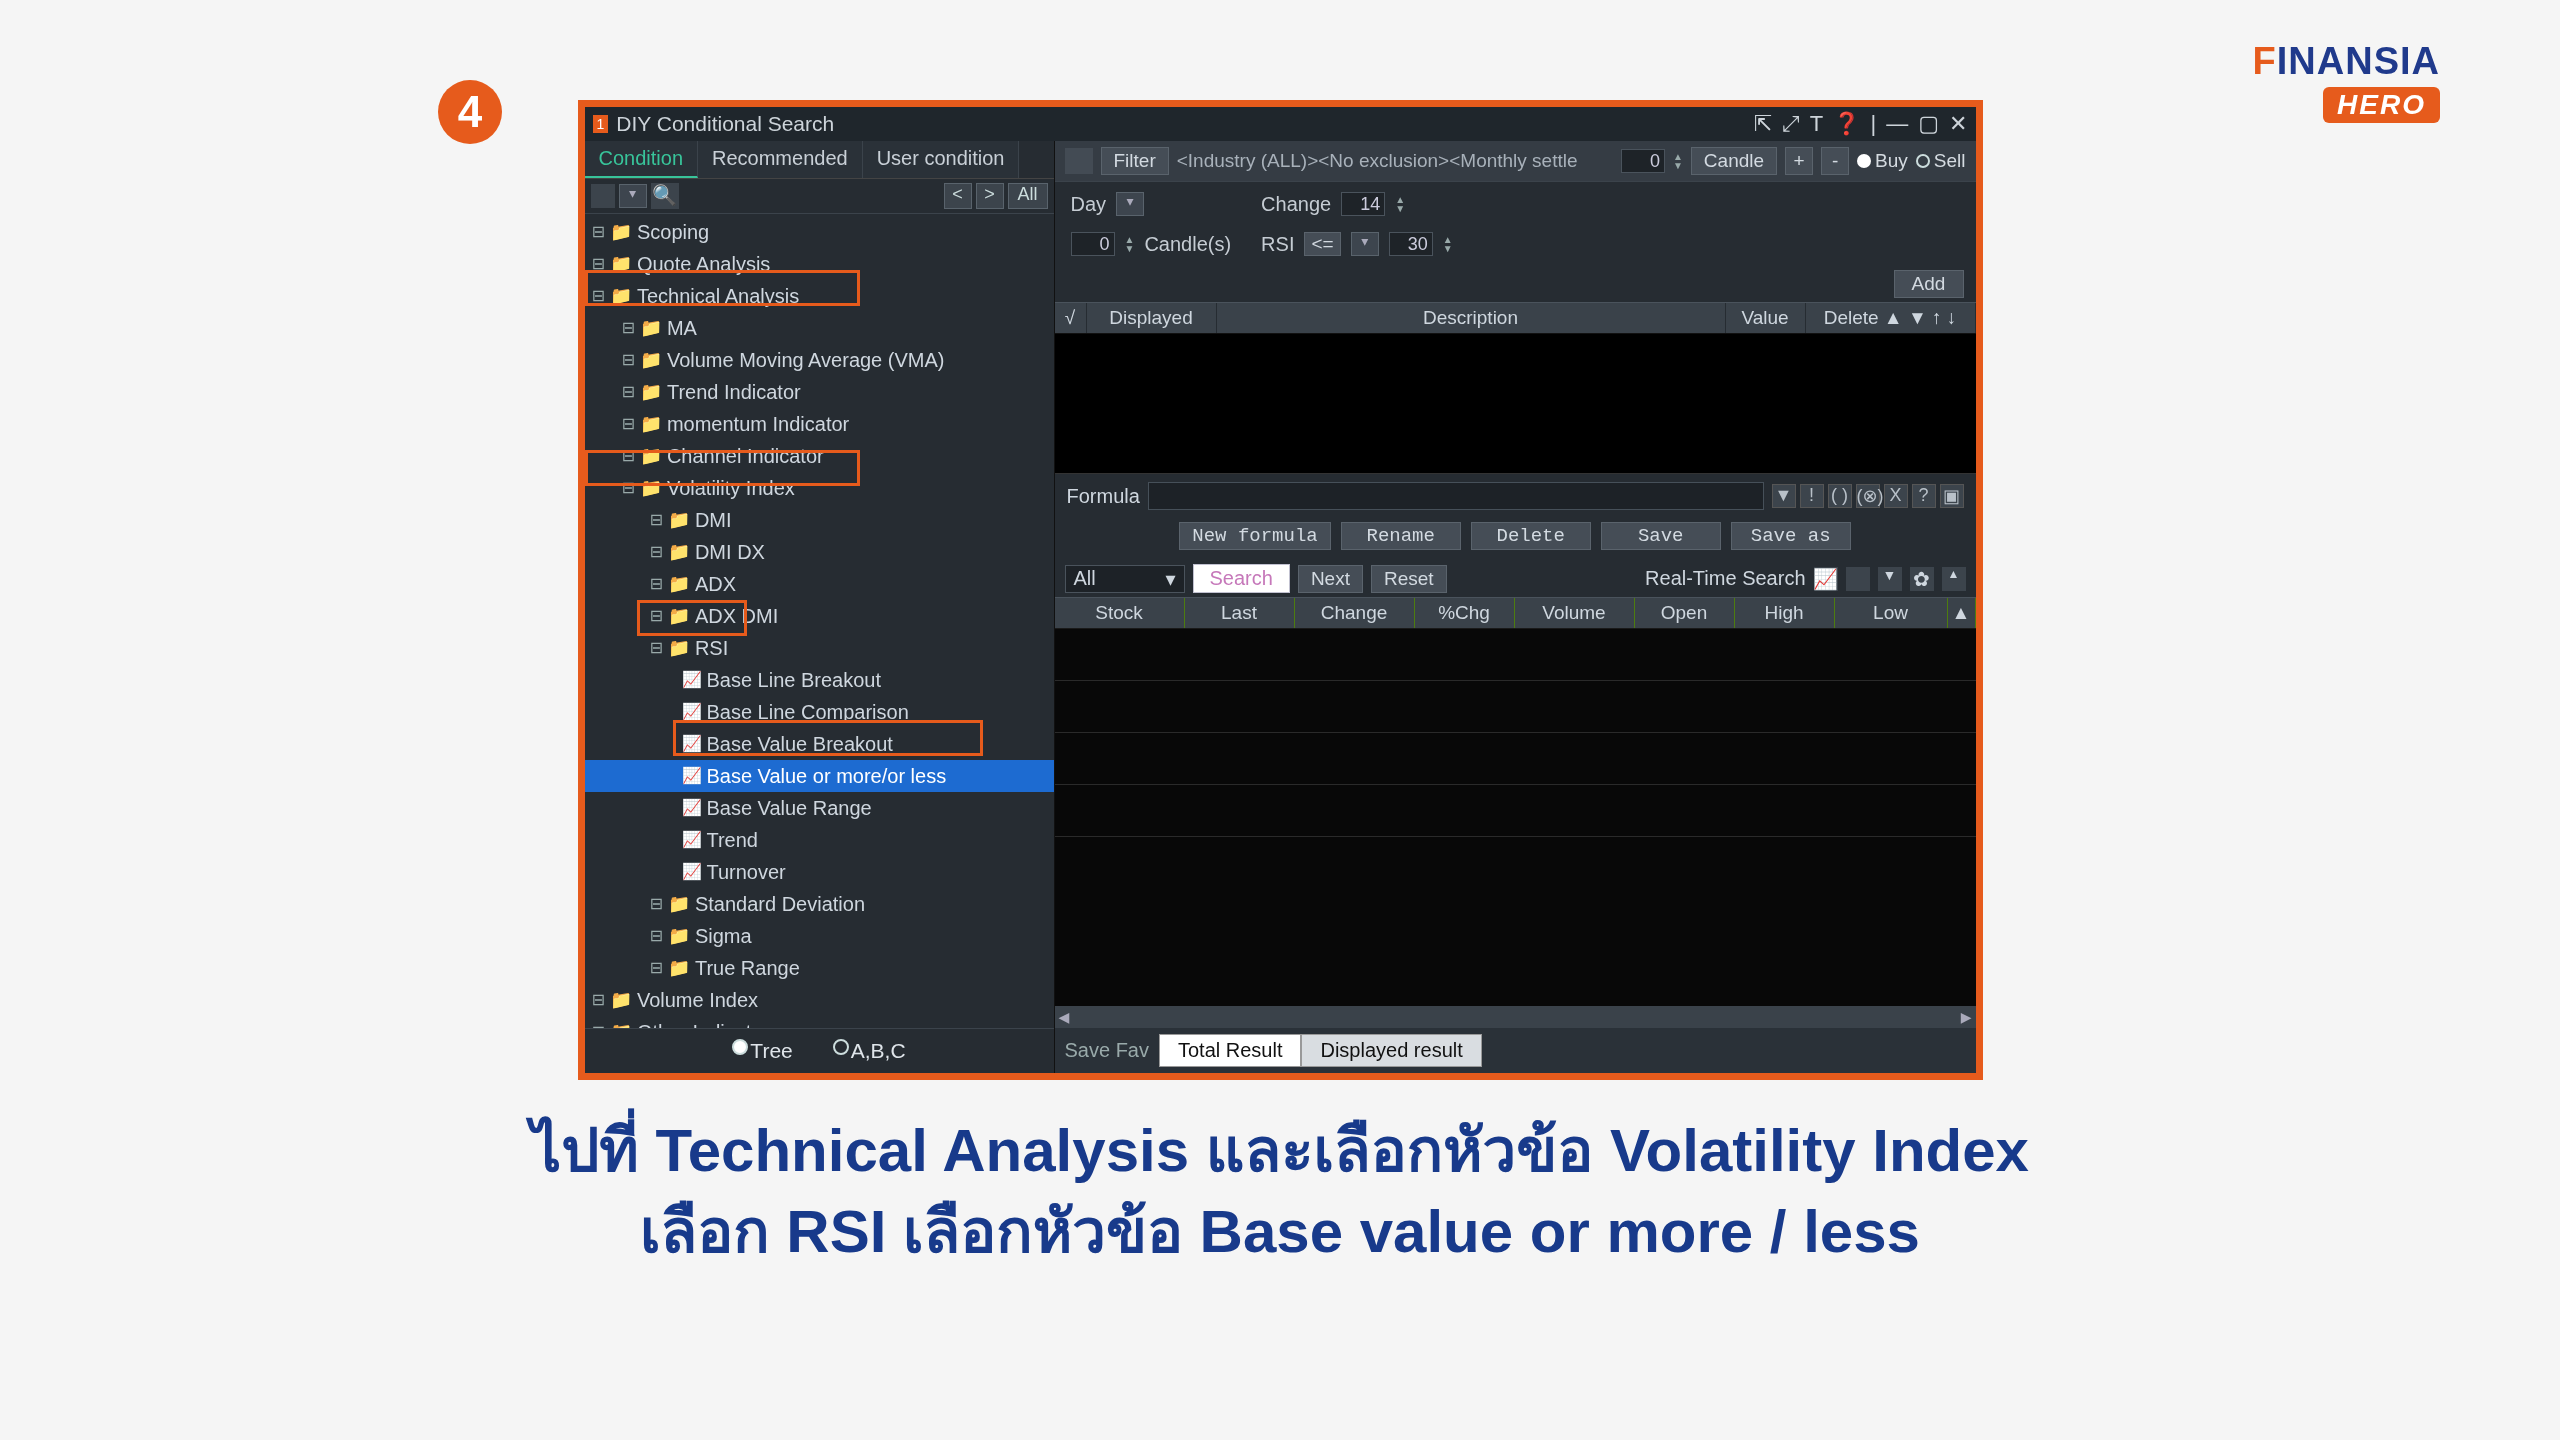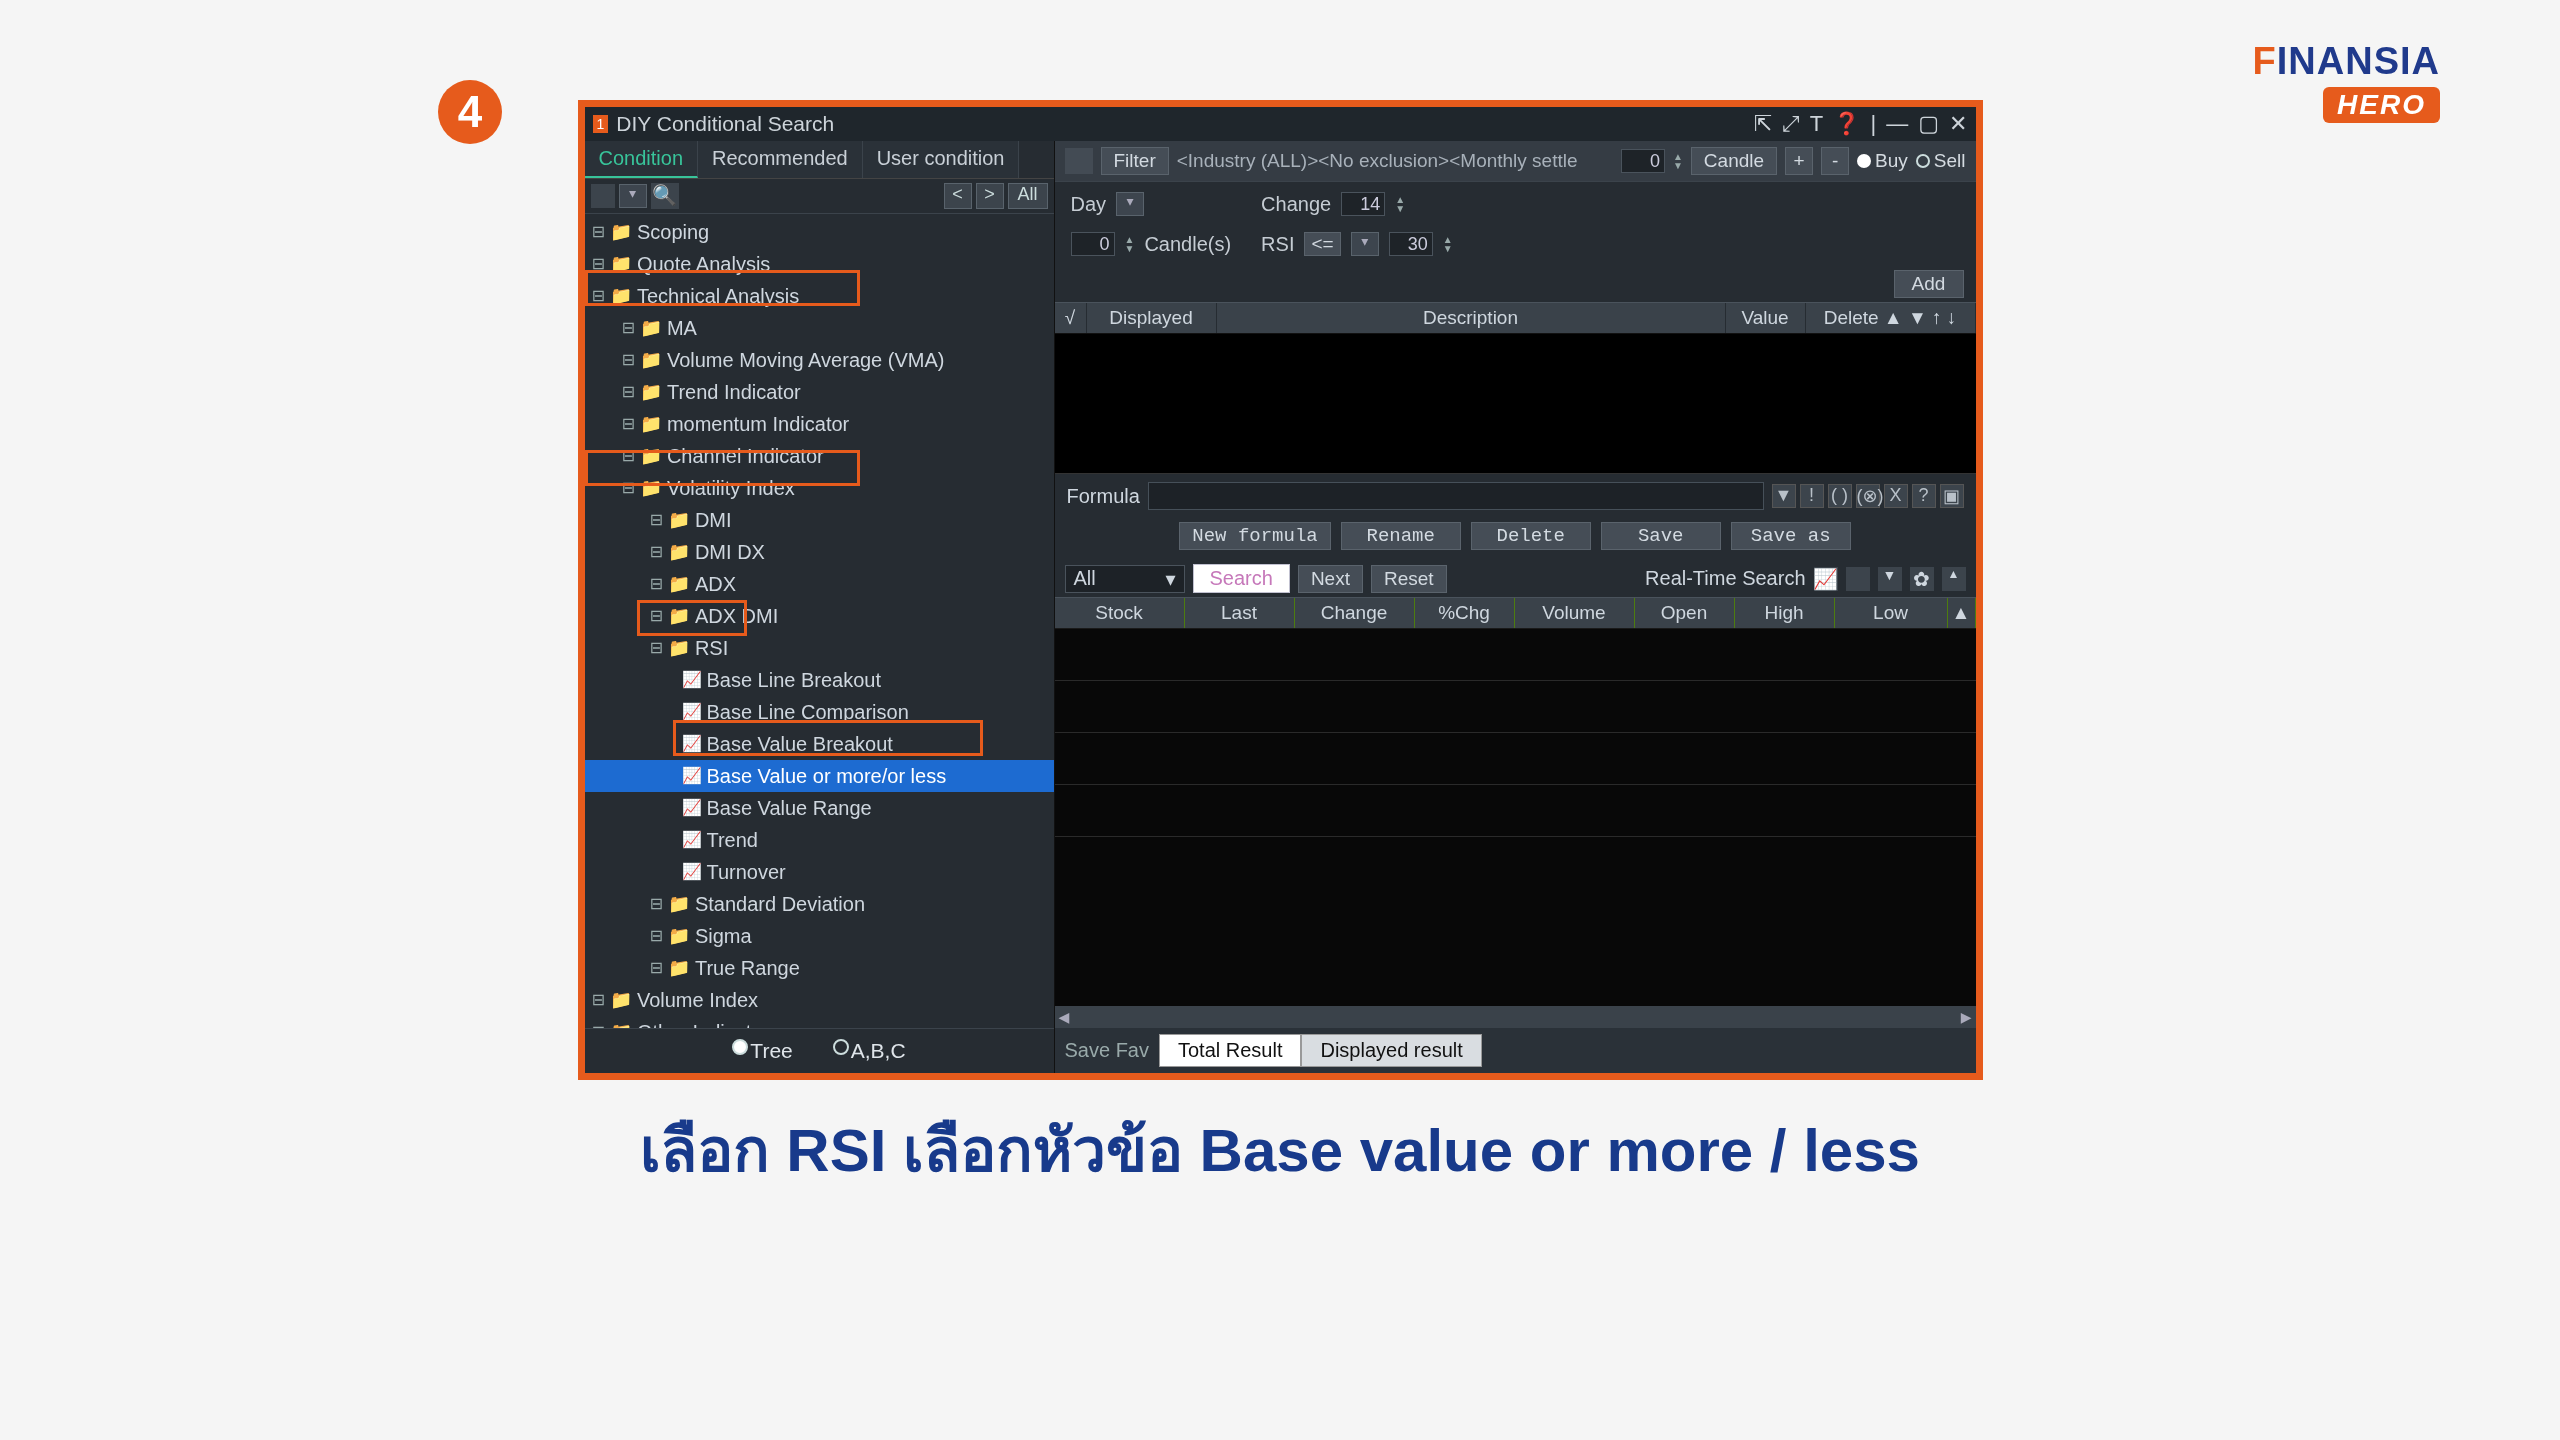--- a/index.html
+++ b/index.html
@@ -470,15 +470,16 @@
         <div class="footer-tabs">
           <span class="sf">Save Fav</span>
           <span class="ft">Total Result</span>
           <span class="ft" style="background:#d9dde1">Displayed result</span>
         </div>
       </div>
     </div>
   </div>
 
   <div class="caption">
+    <div>ไปที่ Technical Analysis และเลือกหัวข้อ Volatility Index</div>
     <div>เลือก RSI เลือกหัวข้อ Base value or more / less</div>
   </div>
 </div>
 
 </body></html>

